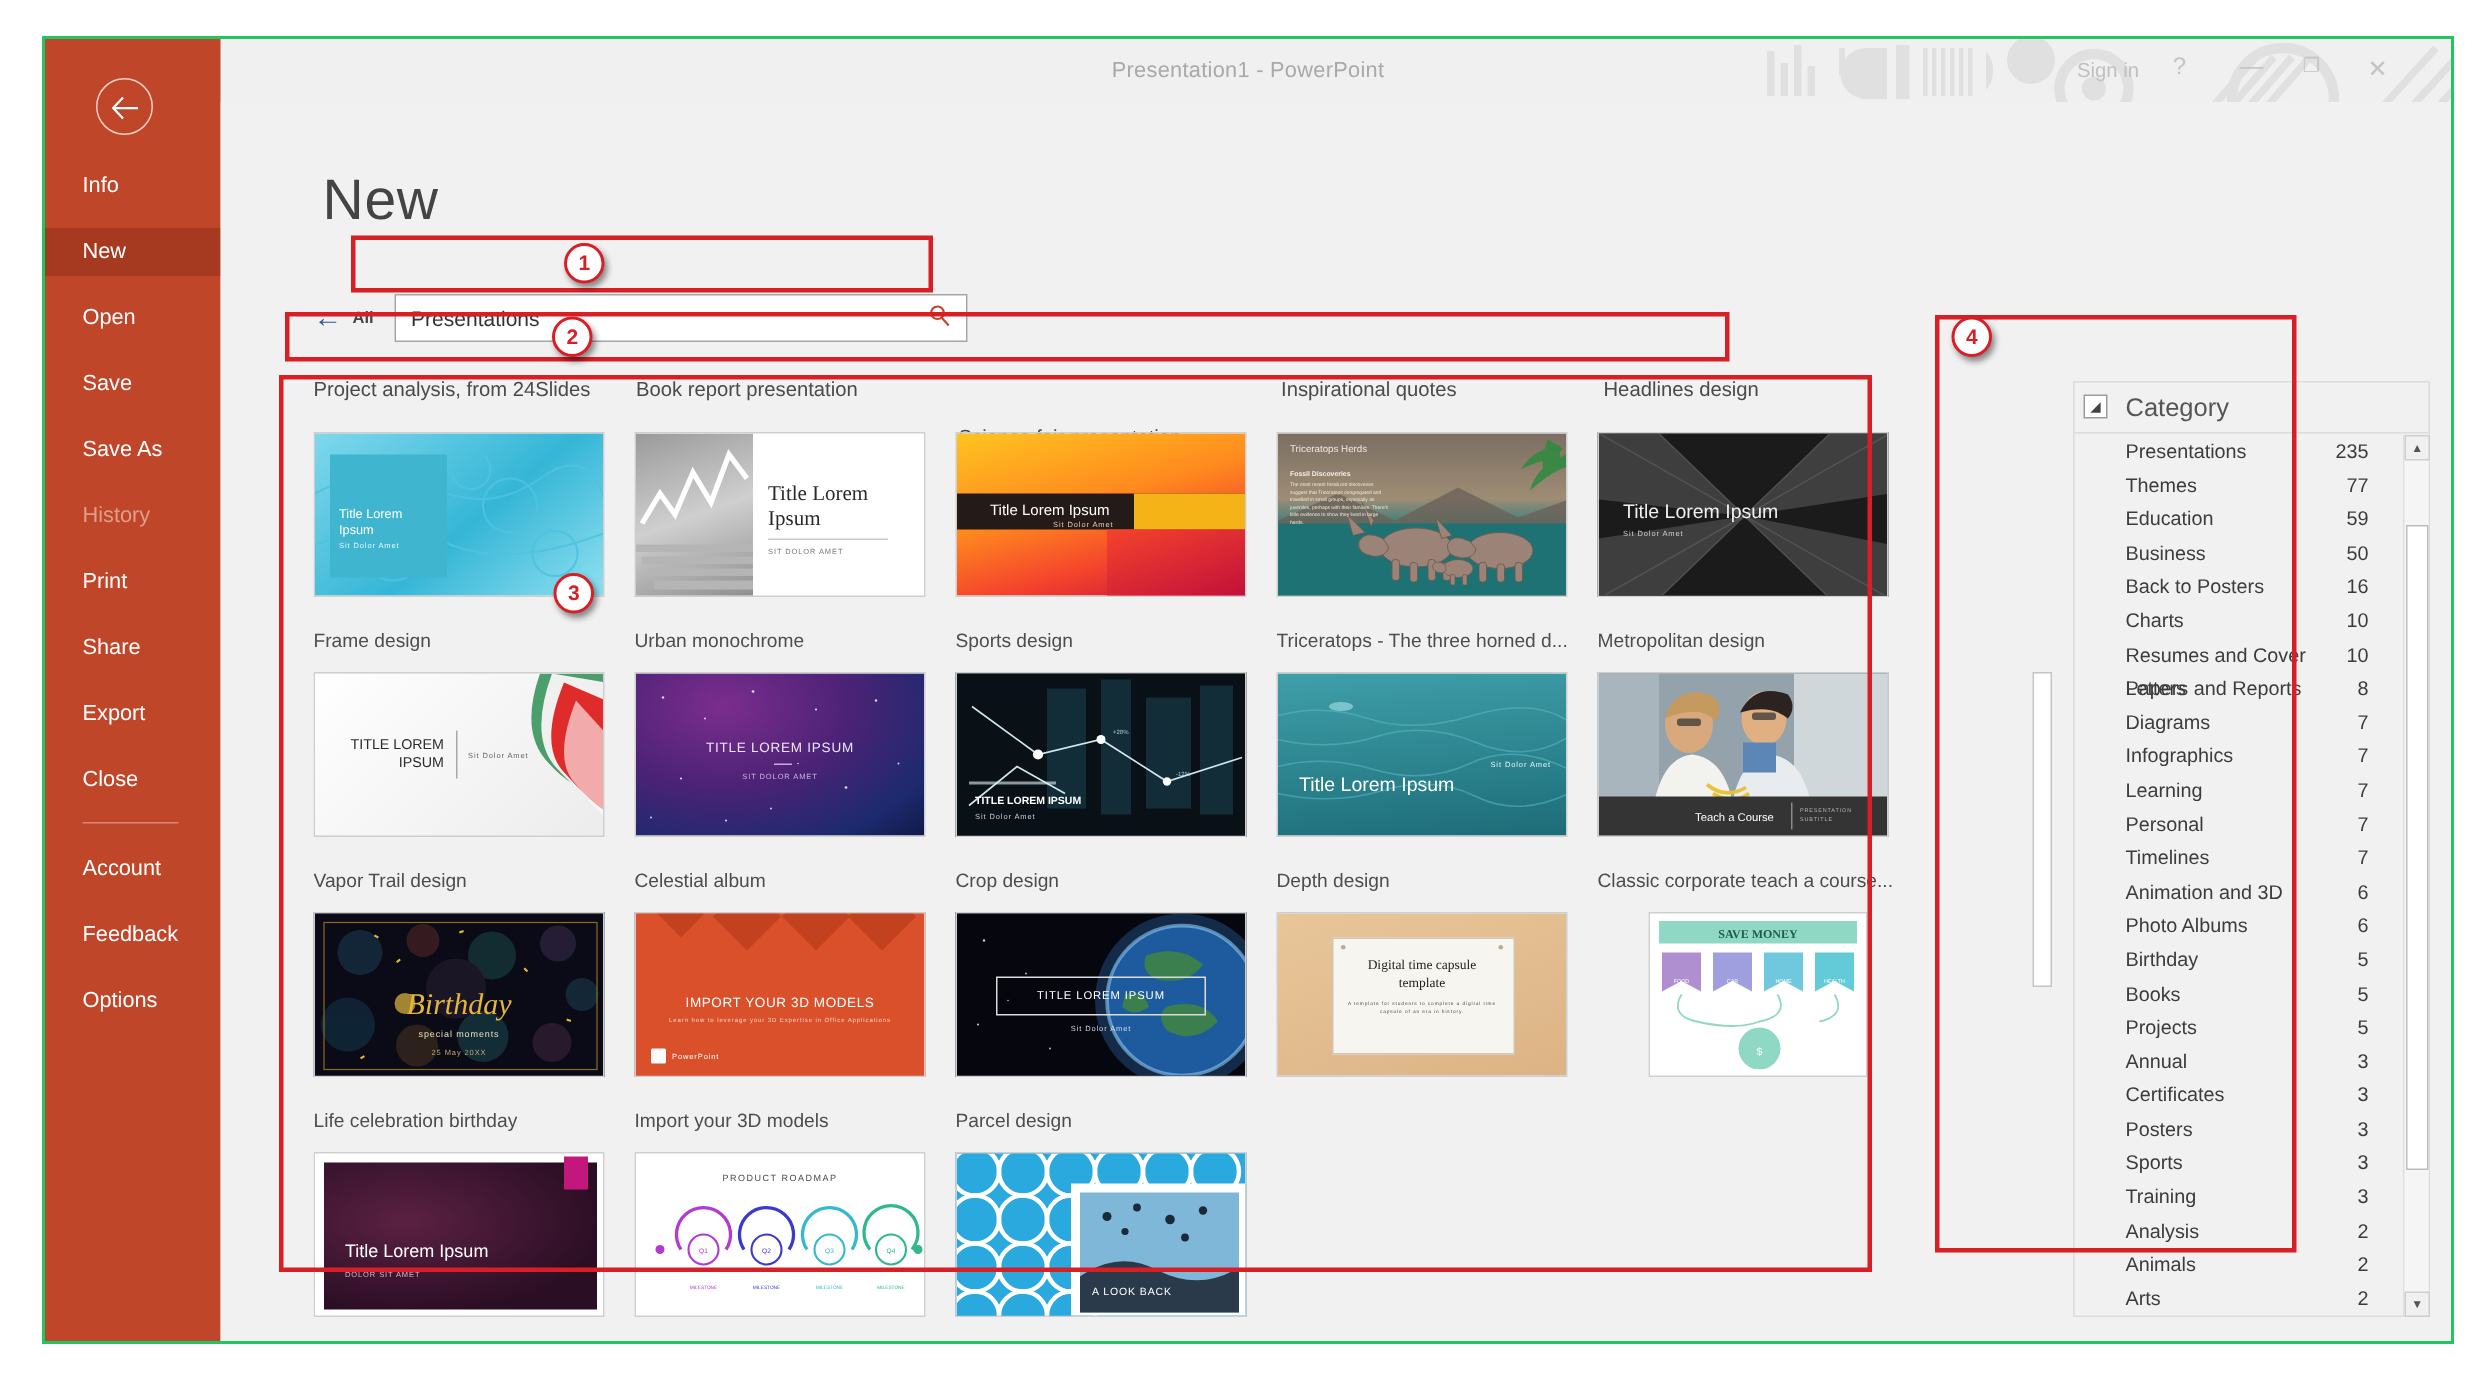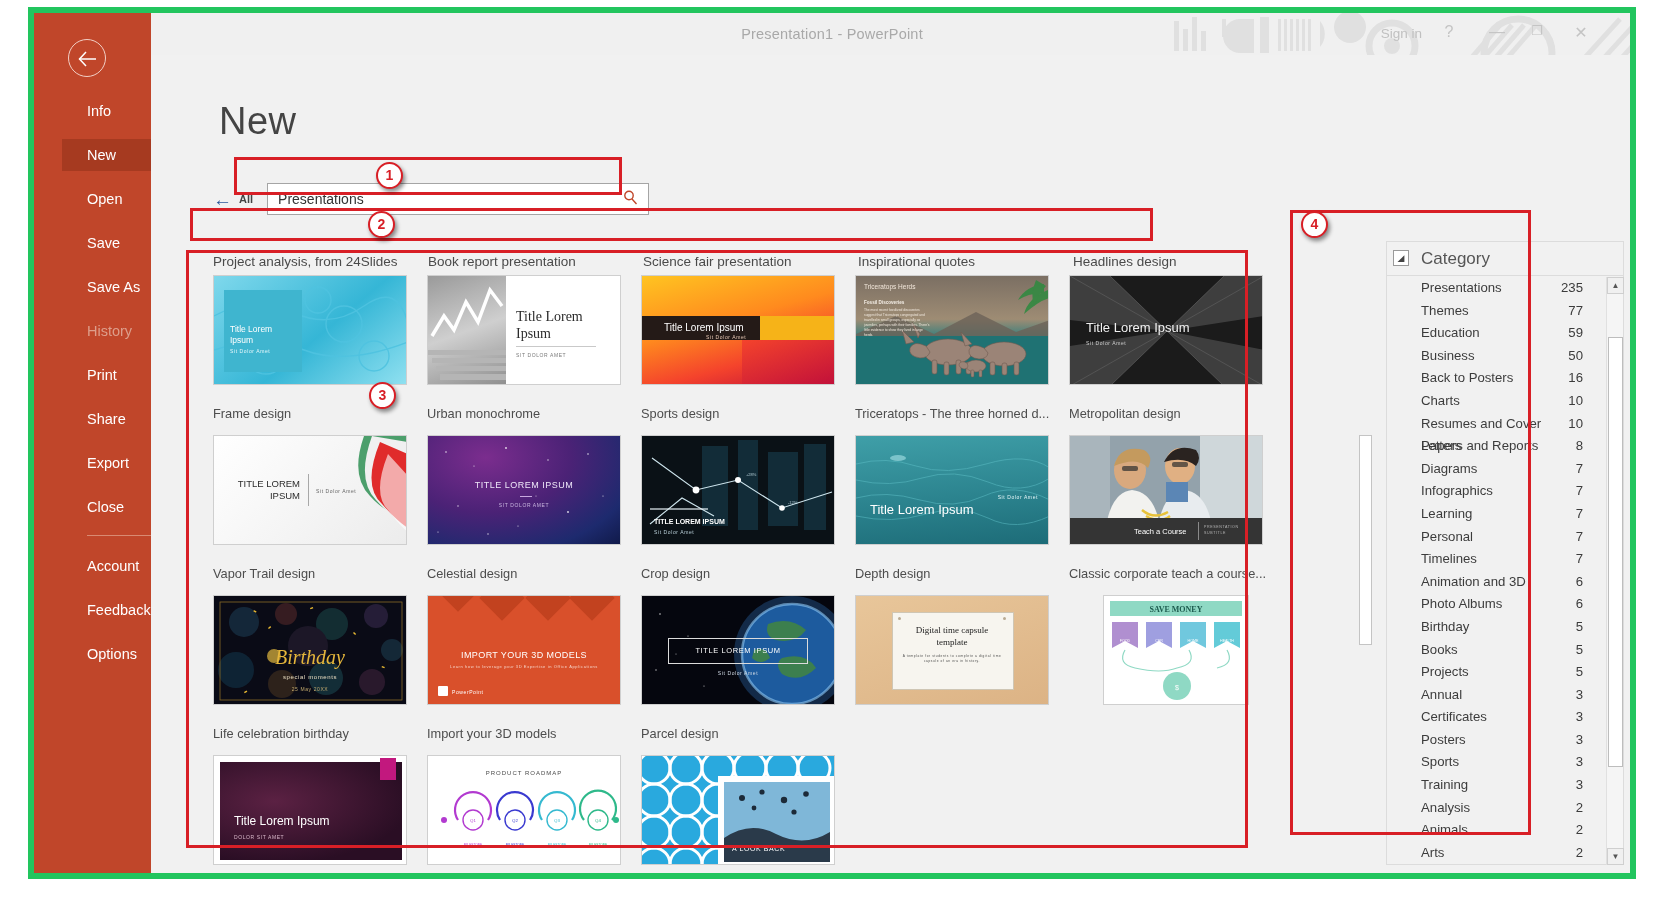--- a/index.html
+++ b/index.html
@@ -10,24 +10,24 @@
     overflow: hidden;
   }
   #root {
     position: relative;
     width: 1660px; height: 919px;
     background: #ffffff;
   }
   
   .app-window {
     position: absolute;
-    left: 28px; top: 7px;
+    left: 28px; top: 24px;
     width: 1608px; height: 872px;
     background: #fca5a5;
-    border: 6px solid #22c55e;
+    border: 2px solid #22c55e;
     overflow: hidden;
   }
   
   .titlebar {
     position: absolute; left: 0; top: 0;
     width: 100%; height: 42px;
     background: #f0f0f0;
   }
   .titlebar-text {
     position: absolute; left: 0; right: 0; top: 13px;
@@ -63,21 +63,21 @@
     width: 117px; height: 872px;
     background: #c0462a;
   }
   .back-circle {
     position: absolute; left: 34px; top: 26px;
     width: 38px; height: 38px;
     border: 1.6px solid #f2cfc5;
     border-radius: 50%;
   }
   .back-circle svg { position: absolute; left: 8px; top: 9px; }
-  .nav-list { position: absolute; left: 0; top: 82px; width: 100%; padding-left: 28px; }
+  .nav-list { position: absolute; left: 0; top: 82px; width: 100%; }
   .nav-item {
     position: relative;
     height: 32px; line-height: 32px;
     padding-left: 25px;
     font-size: 14.5px; color: #ffffff;
     margin-bottom: 12px;
     cursor: pointer;
   }
   .nav-item.active { background: #a63a20; }
   .nav-item.disabled { color: #dd9e8b; }
@@ -121,21 +121,21 @@
   }
   .search-ico {
     position: absolute; right: 10px; top: 6px;
     color: #c0462a;
   }
 
   
   .suggest-row {
     position: absolute; left: 62px; top: 184px;
     width: 1090px; height: 30px;
-    display: flex; align-items: flex-end;
+    display: flex; align-items: flex-start;
   }
   .suggest-item {
     font-size: 13.5px; color: #4a4a4a; cursor: pointer;
     white-space: nowrap;
   }
   .suggest-item:nth-child(1){ width: 215px; }
   .suggest-item:nth-child(2){ width: 215px; }
   .suggest-item:nth-child(3){ width: 215px; margin-top: 32px; }
   .suggest-item:nth-child(4){ width: 215px; }
 
@@ -511,21 +511,21 @@
                     <circle cx="175" cy="60" r=".6"></circle>
                   <circle cx="60" cy="98" r=".7"></circle>
                     <circle cx="108" cy="60" r=".5"></circle>
                     <circle cx="10" cy="96" r=".6"></circle>
                 </g>
               </svg>
               <div class="t-title" style="left:0;right:0;top:44px;font-size:9px;color:#eee6f8;text-align:center;letter-spacing:.5px;">TITLE LOREM IPSUM</div>
               <div style="position:absolute;left:92px;top:60px;width:12px;height:1px;background:#c9a8e0;"></div>
               <div class="t-sub" style="left:0;right:0;top:66px;text-align:center;color:#c6b3dd;">SIT DOLOR AMET</div>
             </div>
-            <div class="cap">Celestial design</div>
+            <div class="cap">Celestial album</div>
           </div>
 
           <div class="cell">
             <div class="thumb" style="background:#060a0d;">
               <svg width="194" height="110" viewBox="0 0 194 110" style="position:absolute;left:0;top:0;">
                 <rect width="194" height="110" fill="#0a1116"></rect>
                 <g fill="#13303c" opacity=".9">
                   <rect x="60" y="10" width="26" height="80"></rect>
                     <rect x="96" y="4" width="20" height="90"></rect>
                   <rect x="126" y="16" width="30" height="74"></rect>

